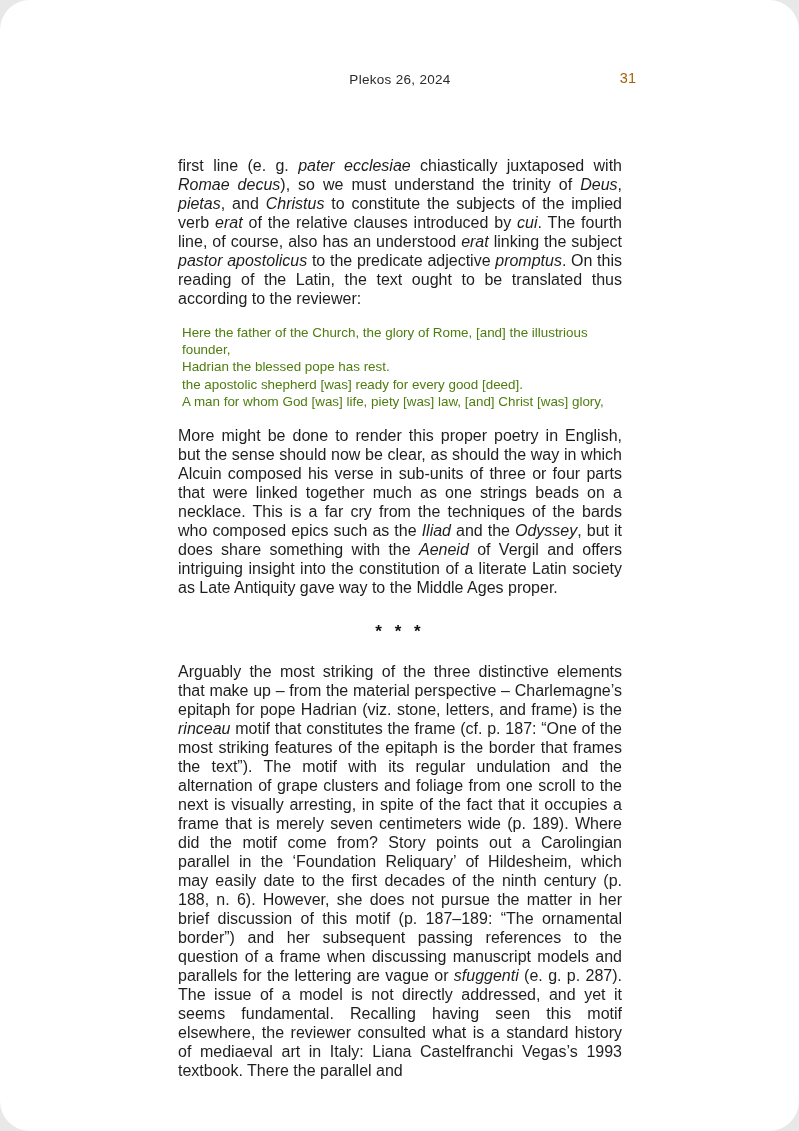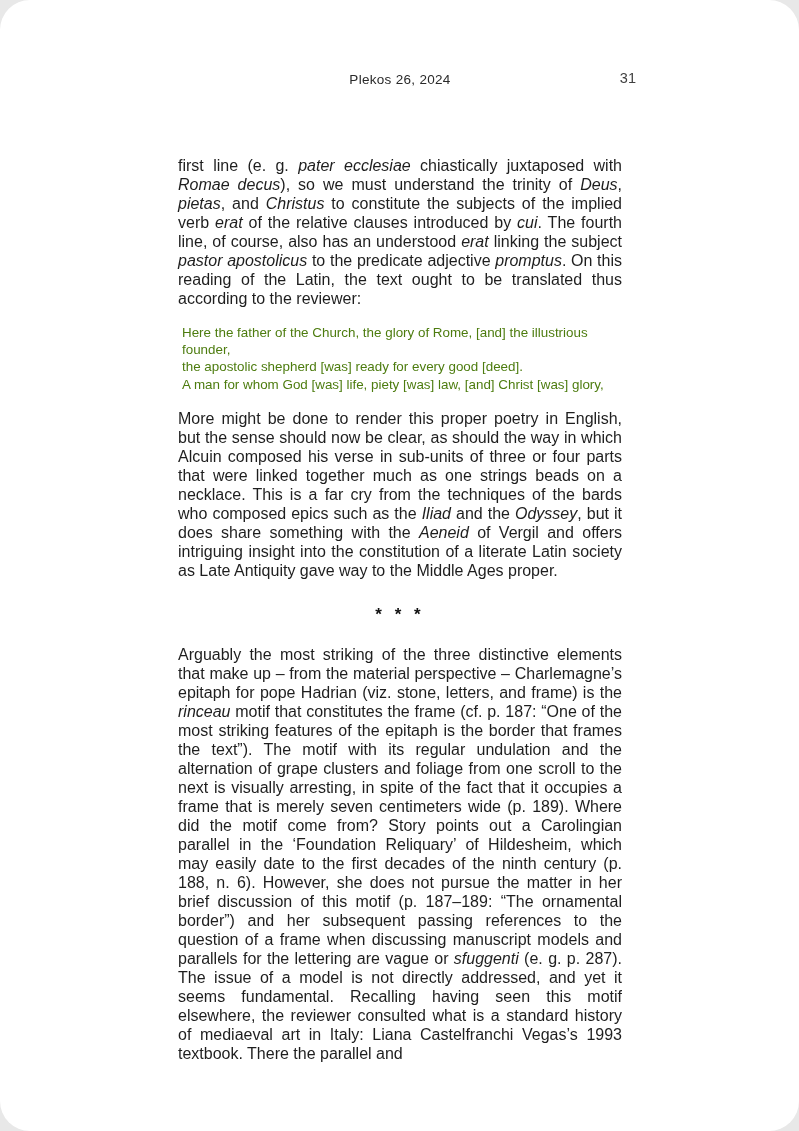--- a/index.html
+++ b/index.html
@@ -26,21 +26,21 @@
     left: 0; right: 0;
     text-align: center;
     color: #2a2a2a;
     letter-spacing: 0.3px;
   }
   .page-number {
     position: absolute;
     right: 2px;
     top: -2px;
     font-size: 14.5px;
-    color: #404040;
+    color: #a16207;
   }
   .content {
     position: absolute;
     top: 140px;
     left: 162px;
     width: 476px;
   }
   p.body-par {
     margin: 16px;
     font-size: 16px;
@@ -77,20 +77,21 @@
     <div class="journal-line">Plekos 26, 2024</div>
     <div class="page-number">31</div>
   </div>
 
   <div class="content">
 
     <p class="body-par"><span>first line (e. g. </span><span class="it">pater ecclesiae</span><span> chiastically juxtaposed with </span><span class="it">Romae decus</span><span>), so we must understand the trinity of </span><span class="it">Deus</span><span>, </span><span class="it">pietas</span><span>, and </span><span class="it">Christus</span><span> to constitute the subjects of the implied verb </span><span class="it">erat</span><span> of the relative clauses introduced by </span><span class="it">cui</span><span>. The fourth line, of course, also has an understood </span><span class="it">erat</span><span> linking the subject </span><span class="it">pastor apostolicus</span><span> to the predicate adjective </span><span class="it">promptus</span><span>. On this reading of the Latin, the text ought to be translated thus according to the reviewer:</span></p>
 
     <blockquote class="translation">
         <div class="quote-line">Here the father of the Church, the glory of Rome, [and] the illustrious founder,</div>
+        <div class="quote-line">Hadrian the blessed pope has rest.</div>
         <div class="quote-line">the apostolic shepherd [was] ready for every good [deed].</div>
         <div class="quote-line">A man for whom God [was] life, piety [was] law, [and] Christ [was] glory,</div>
       </blockquote>
 
     <p class="body-par"><span>More might be done to render this proper poetry in English, but the sense should now be clear, as should the way in which Alcuin composed his verse in sub-units of three or four parts that were linked together much as one strings beads on a necklace. This is a far cry from the techniques of the bards who composed epics such as the </span><span class="it">Iliad</span><span> and the </span><span class="it">Odyssey</span><span>, but it does share something with the </span><span class="it">Aeneid</span><span> of Vergil and offers intriguing insight into the constitution of a literate Latin society as Late Antiquity gave way to the Middle Ages proper.</span></p>
 
     <div class="separator">* * *</div>
 
     <p class="body-par"><span>Arguably the most striking of the three distinctive elements that make up – from the material perspective – Charlemagne’s epitaph for pope Hadrian (viz. stone, letters, and frame) is the </span><span class="it">rinceau</span><span> motif that constitutes the frame (cf. p. 187: “One of the most striking features of the epitaph is the border that frames the text”). The motif with its regular undulation and the alternation of grape clusters and foliage from one scroll to the next is visually arresting, in spite of the fact that it occupies a frame that is merely seven centimeters wide (p. 189). Where did the motif come from? Story points out a Carolingian parallel in the ‘Foundation Reliquary’ of Hildesheim, which may easily date to the first decades of the ninth century (p. 188, n. 6). However, she does not pursue the matter in her brief discussion of this motif (p. 187–189: “The ornamental border”) and her subsequent passing references to the question of a frame when discussing manuscript models and parallels for the lettering are vague or </span><span class="it">sfuggenti</span><span> (e. g. p. 287). The issue of a model is not directly addressed, and yet it seems fundamental. Recalling having seen this motif elsewhere, the reviewer consulted what is a standard history of mediaeval art in Italy: Liana Castelfranchi Vegas’s 1993 textbook. There the parallel and</span></p>
 

